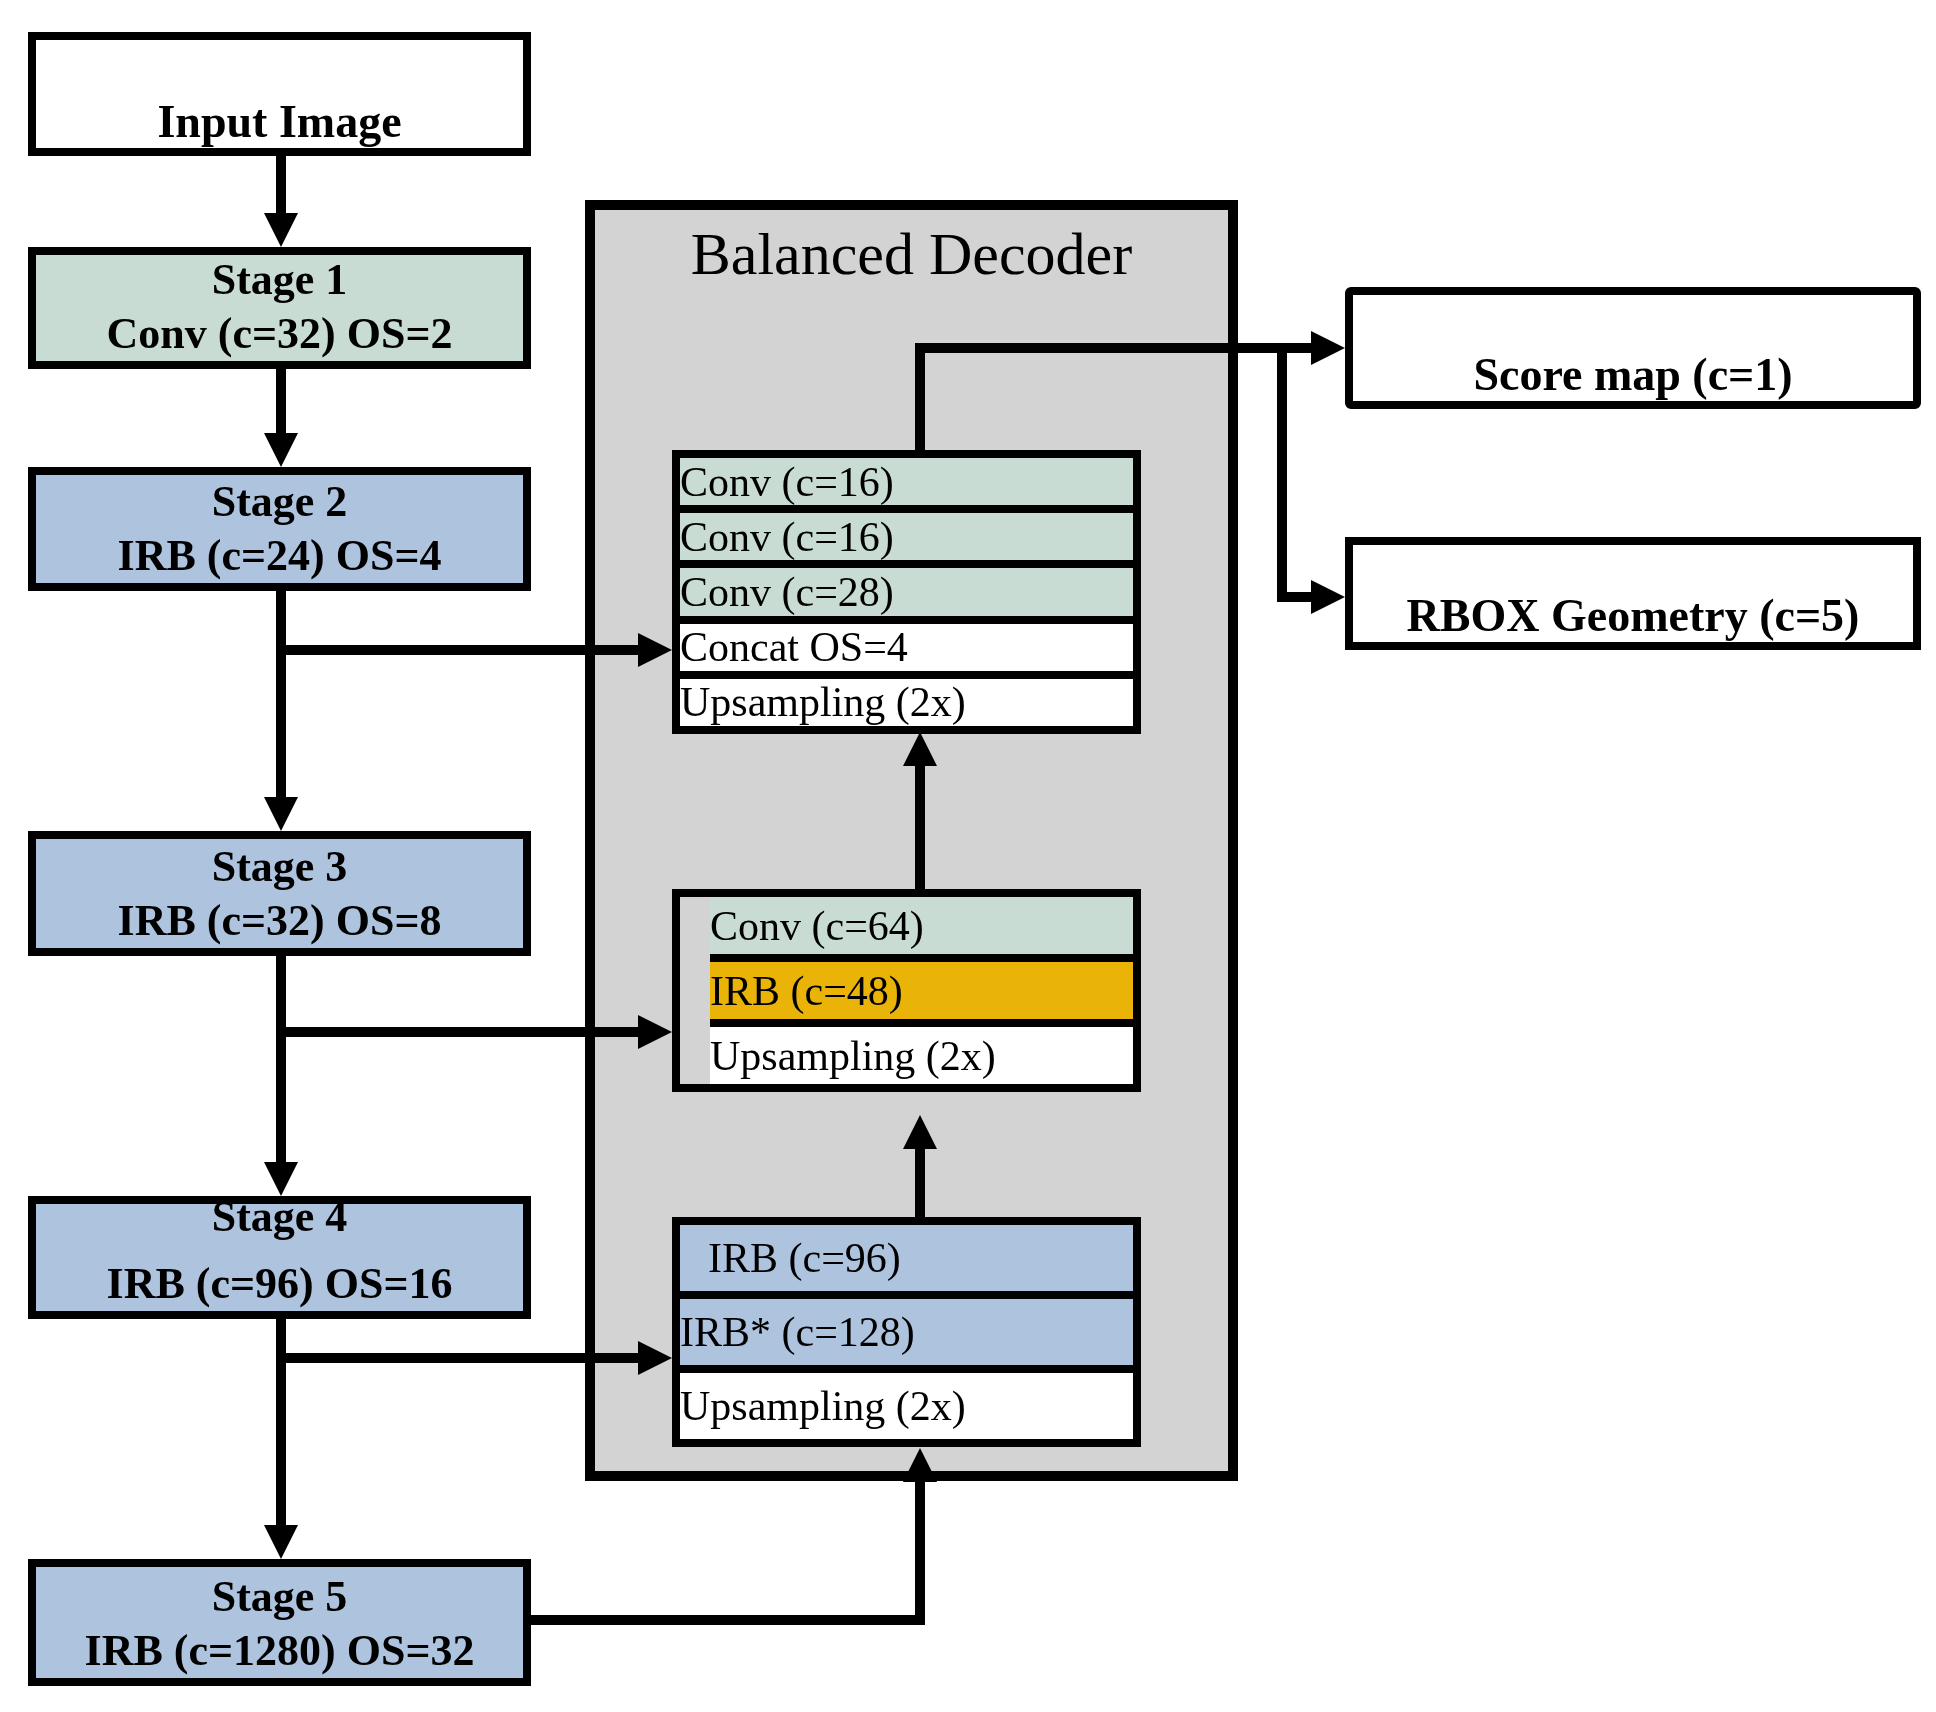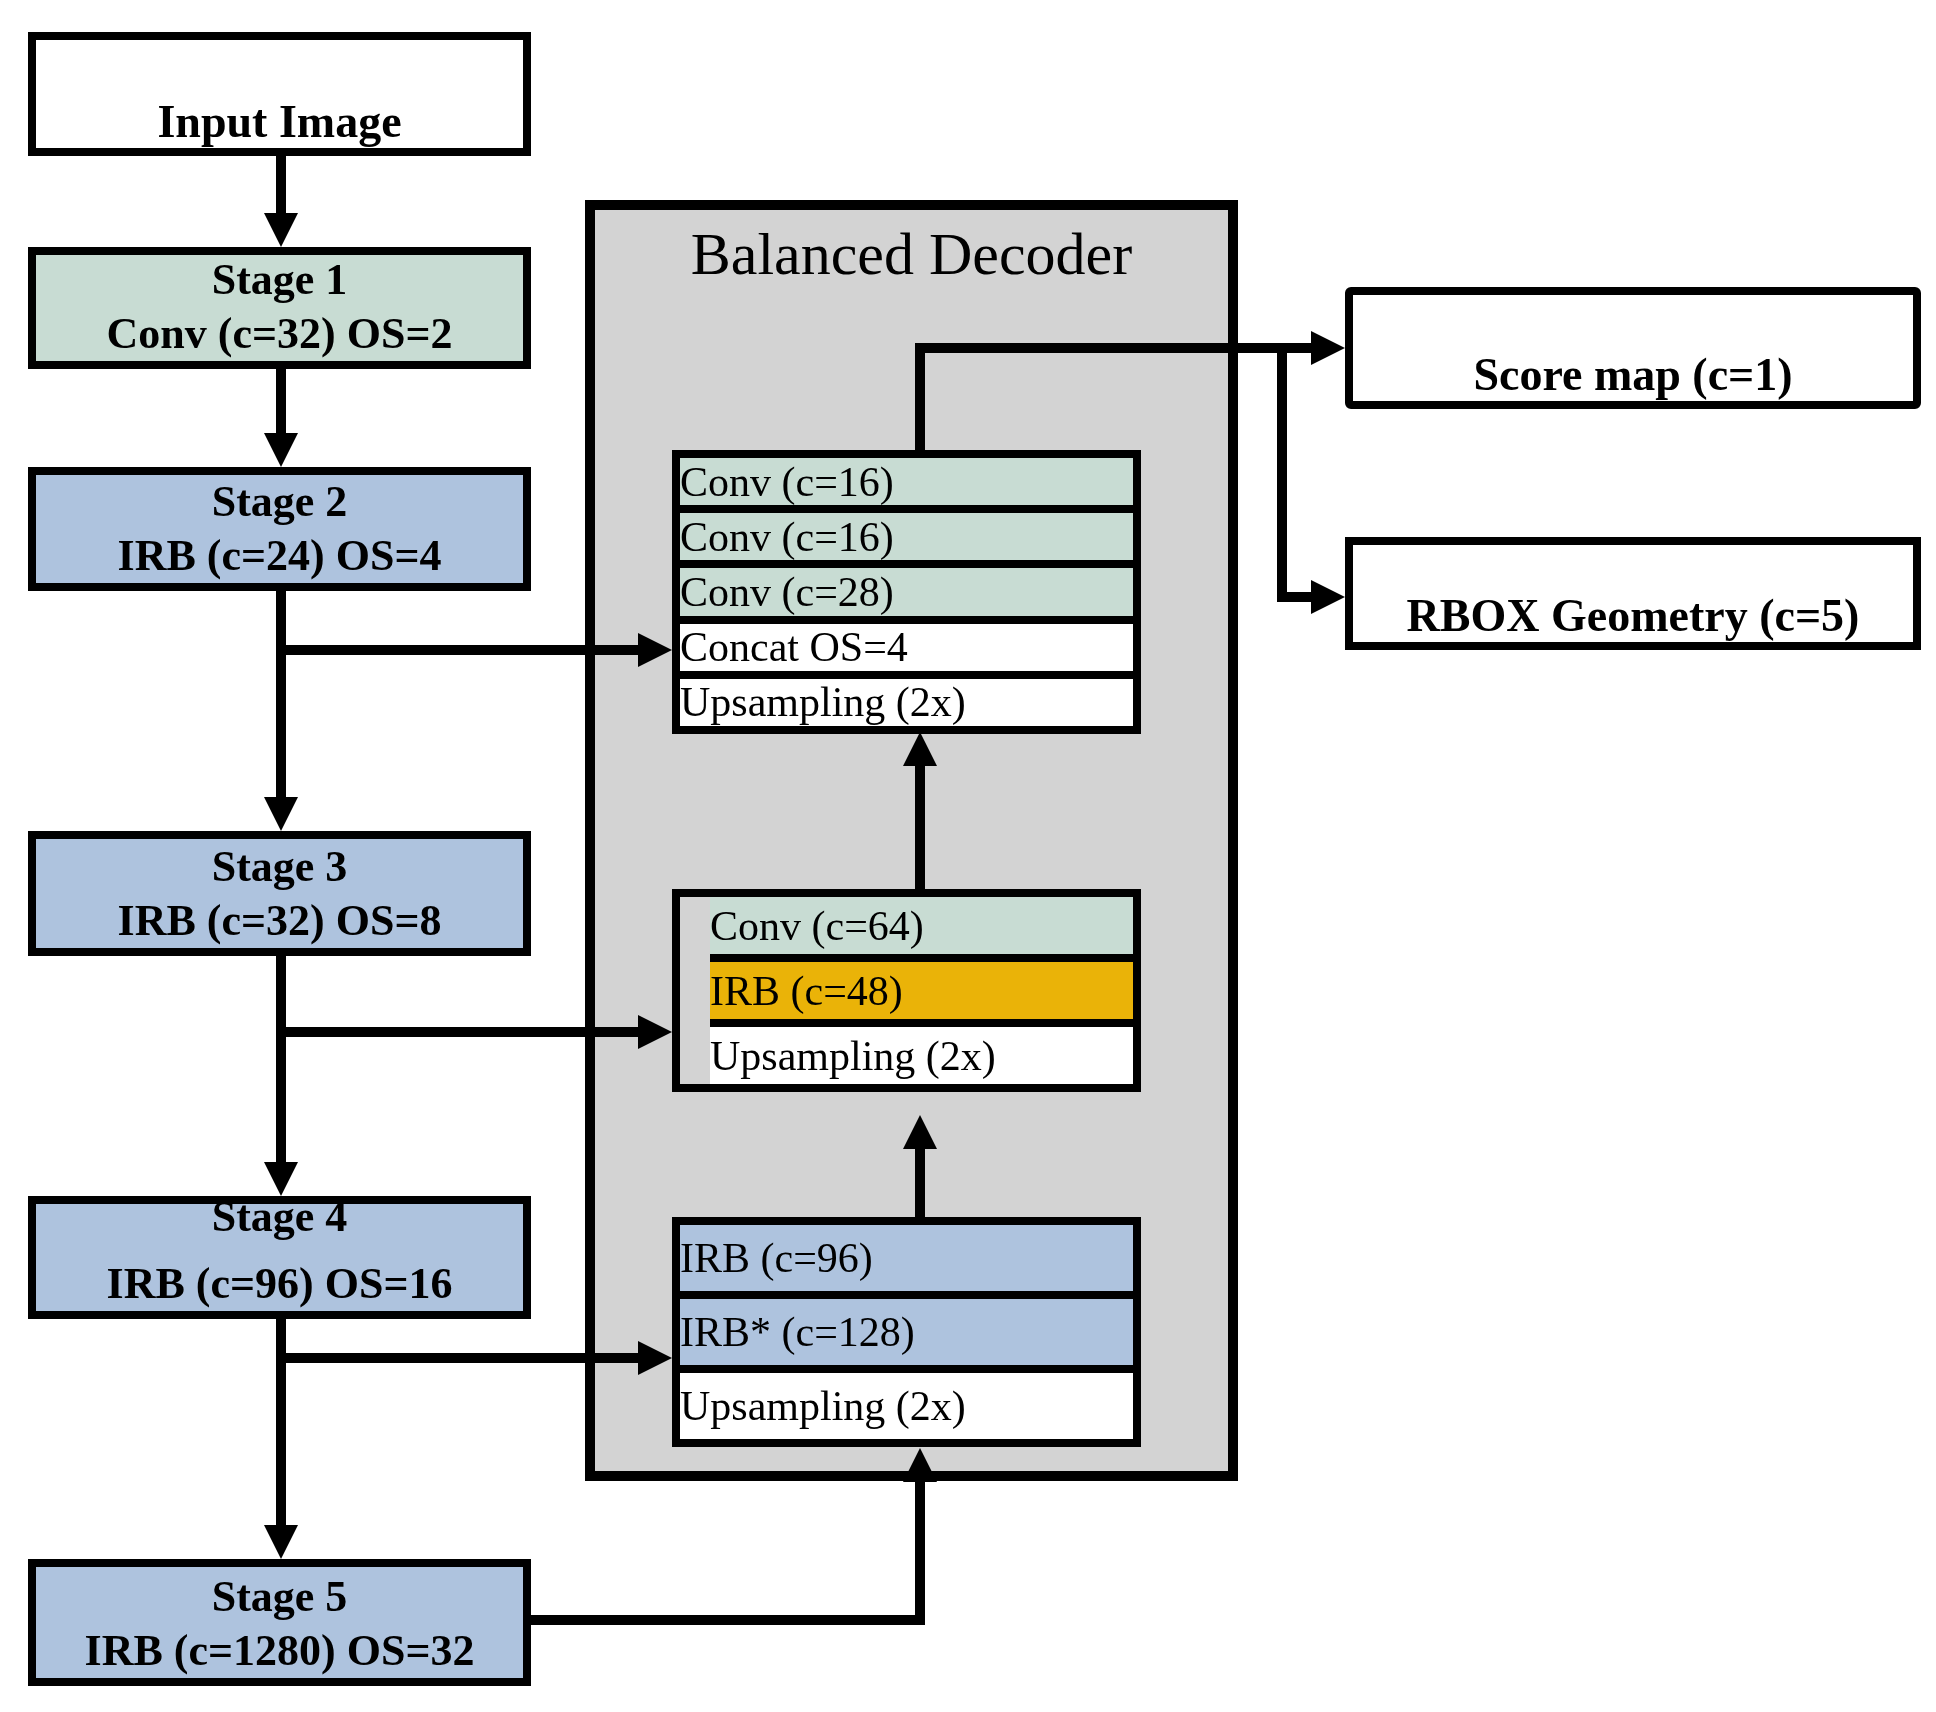--- a/index.html
+++ b/index.html
@@ -132,21 +132,21 @@
       </div>
     <div class="row" style="background-color: #eab308;">
         <span>IRB (c=48)</span>
       </div>
     <div class="row" style="background-color: rgb(255, 255, 255);">
         <span>Upsampling (2x)</span>
       </div>
   </div>
 
   <div class="dblock" id="block-bottom">
-    <div class="row" style="background-color: rgb(174, 195, 222);">
+    <div class="row" style="background-color: rgb(174, 195, 222); padding-left: 28px;">
         <span>IRB (c=96)</span>
       </div>
     <div class="row" style="background-color: rgb(174, 195, 222);">
         <span>IRB* (c=128)</span>
       </div>
     <div class="row" style="background-color: rgb(255, 255, 255);">
         <span>Upsampling (2x)</span>
       </div>
   </div>
 

